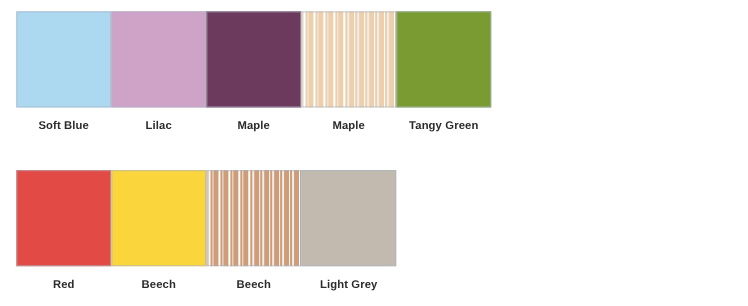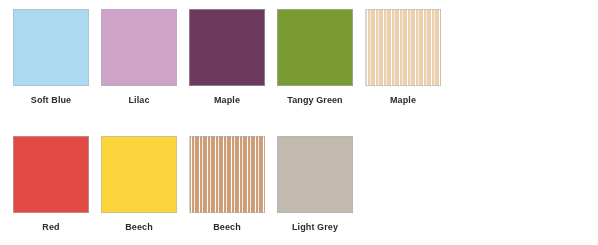--- a/index.html
+++ b/index.html
@@ -20,21 +20,21 @@
     left: 0;
     top: 0;
     width: 598px;
     height: 245px;
   }
 
   .swatch-row {
     position: absolute;
     left: 13px;
     display: flex;
-    gap: 12px;
+    gap: 0;
   }
 
   #row-top    { top: 9px; }
   #row-bottom { top: 136px; }
 
   .swatch-cell {
     width: 76px;
     display: flex;
     flex-direction: column;
     align-items: center;
@@ -69,26 +69,26 @@
       </div>
       <div class="swatch-cell">
         <div class="swatch-chip" style="background: rgb(207, 163, 200);"></div>
         <div class="swatch-label">Lilac</div>
       </div>
       <div class="swatch-cell">
         <div class="swatch-chip" style="background: rgb(107, 58, 92);"></div>
         <div class="swatch-label">Maple</div>
       </div>
       <div class="swatch-cell">
+        <div class="swatch-chip" style="background: repeating-linear-gradient(90deg, rgb(237, 207, 172) 0px, rgb(237, 207, 172) 1px, rgba(255, 255, 255, 0.3) 1px, rgba(255, 255, 255, 0.3) 2px, rgb(237, 207, 172) 2px, rgb(237, 207, 172) 4px, rgba(0, 0, 0, 0.07) 4px, rgba(0, 0, 0, 0.07) 5px, rgb(237, 207, 172) 5px, rgb(237, 207, 172) 8px);"></div>
+        <div class="swatch-label">Maple</div>
+      </div>
+      <div class="swatch-cell">
         <div class="swatch-chip" style="background: rgb(122, 155, 50);"></div>
         <div class="swatch-label">Tangy Green</div>
-      </div>
-      <div class="swatch-cell">
-        <div class="swatch-chip" style="background: repeating-linear-gradient(90deg, rgb(237, 207, 172) 0px, rgb(237, 207, 172) 1px, rgba(255, 255, 255, 0.3) 1px, rgba(255, 255, 255, 0.3) 2px, rgb(237, 207, 172) 2px, rgb(237, 207, 172) 4px, rgba(0, 0, 0, 0.07) 4px, rgba(0, 0, 0, 0.07) 5px, rgb(237, 207, 172) 5px, rgb(237, 207, 172) 8px);"></div>
-        <div class="swatch-label">Maple</div>
       </div>
     </div>
   <div class="swatch-row" id="row-bottom">
       <div class="swatch-cell">
         <div class="swatch-chip" style="background: rgb(226, 75, 69);"></div>
         <div class="swatch-label">Red</div>
       </div>
       <div class="swatch-cell">
         <div class="swatch-chip" style="background: rgb(250, 214, 60);"></div>
         <div class="swatch-label">Beech</div>

